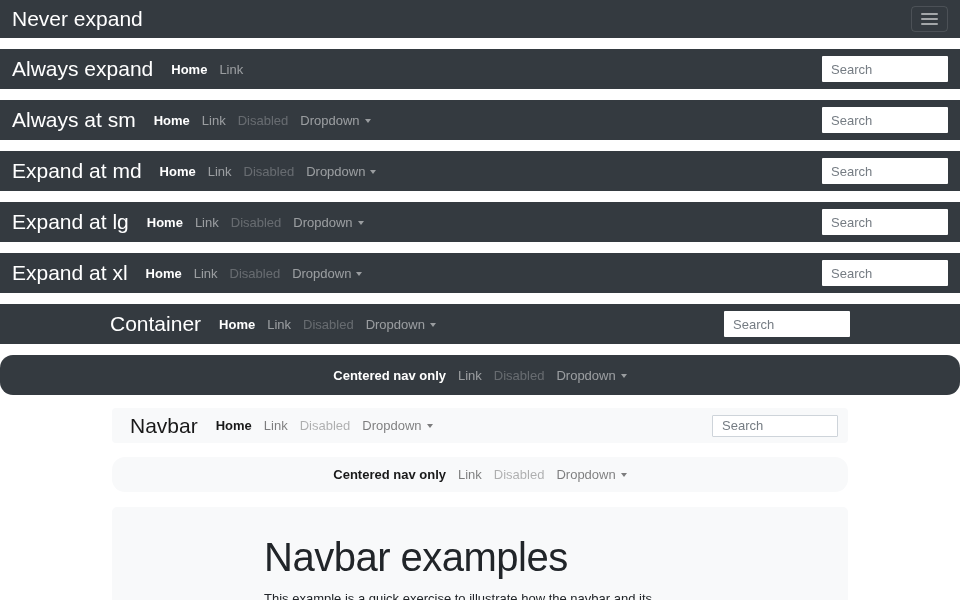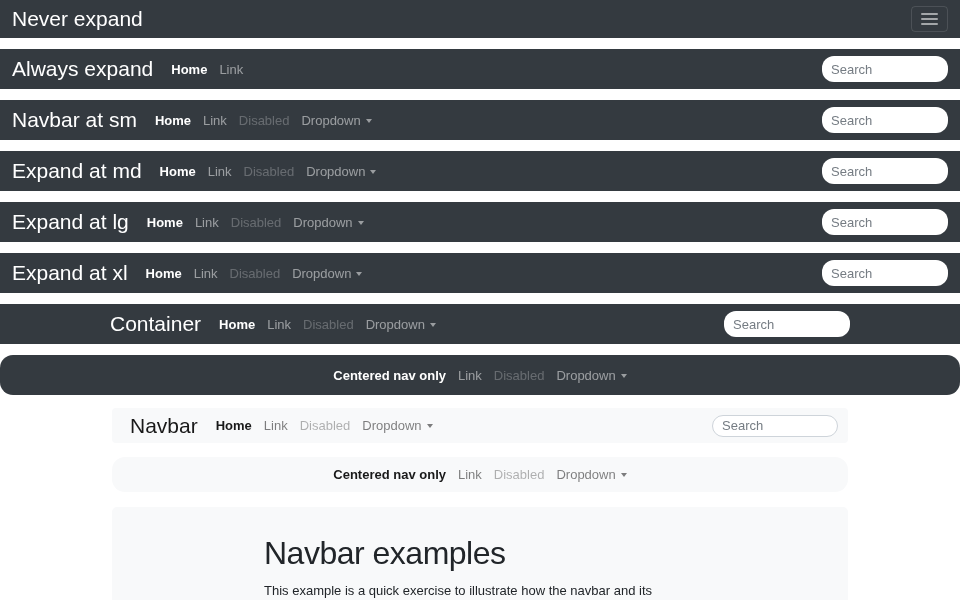--- a/index.html
+++ b/index.html
@@ -54,21 +54,21 @@
     border-left: 3.5px solid transparent;
     border-right: 3.5px solid transparent;
     border-top: 4px solid currentColor;
   }
 
   .search {
     margin-left: auto;
     width: 126px;
     height: 26px;
     border: none;
-    border-radius: 12px;
+    border-radius: 1px;
     padding: 0 9px;
     font-size: 13px;
     font-family: "Liberation Sans", sans-serif;
     color: #495057;
     background: #ffffff;
     outline: none;
   }
   .search::placeholder { color: #757c83; }
   .light .search {
     height: 22px;
@@ -117,21 +117,21 @@
 
   
   .jumbotron {
     margin-top: 15px;
     background: #f8f9fa;
     border-radius: 5px;
     padding: 28px 32px 48px 32px;
   }
   .jumbo-col { width: 432px; margin: 0 auto; }
   .jumbo-col h1 {
-    font-size: 32px;
+    font-size: 40px;
     font-weight: 500;
     color: #212529;
     letter-spacing: -0.5px;
     margin-bottom: 9px;
   }
   .jumbo-col p {
     font-size: 13px;
     line-height: 1.5;
     color: #212529;
   }
@@ -151,21 +151,21 @@
 </nav>
 
 <nav class="nb dark">
   <a class="brand">Always expand</a>
   <a class="nlink active">Home</a>
   <a class="nlink">Link</a>
   <input class="search" placeholder="Search" style="">
 </nav>
 
 <nav class="nb dark">
-  <a class="brand">Navbar at sm</a>
+  <a class="brand">Always at sm</a>
   <a class="nlink active">Home</a>
   <a class="nlink">Link</a>
   <a class="nlink disabled">Disabled</a>
   <a class="nlink"><span>Dropdown</span><span class="caret"></span></a>
   <input class="search" placeholder="Search" style="">
 </nav>
 
 <nav class="nb dark">
   <a class="brand">Expand at md</a>
   <a class="nlink active">Home</a>

